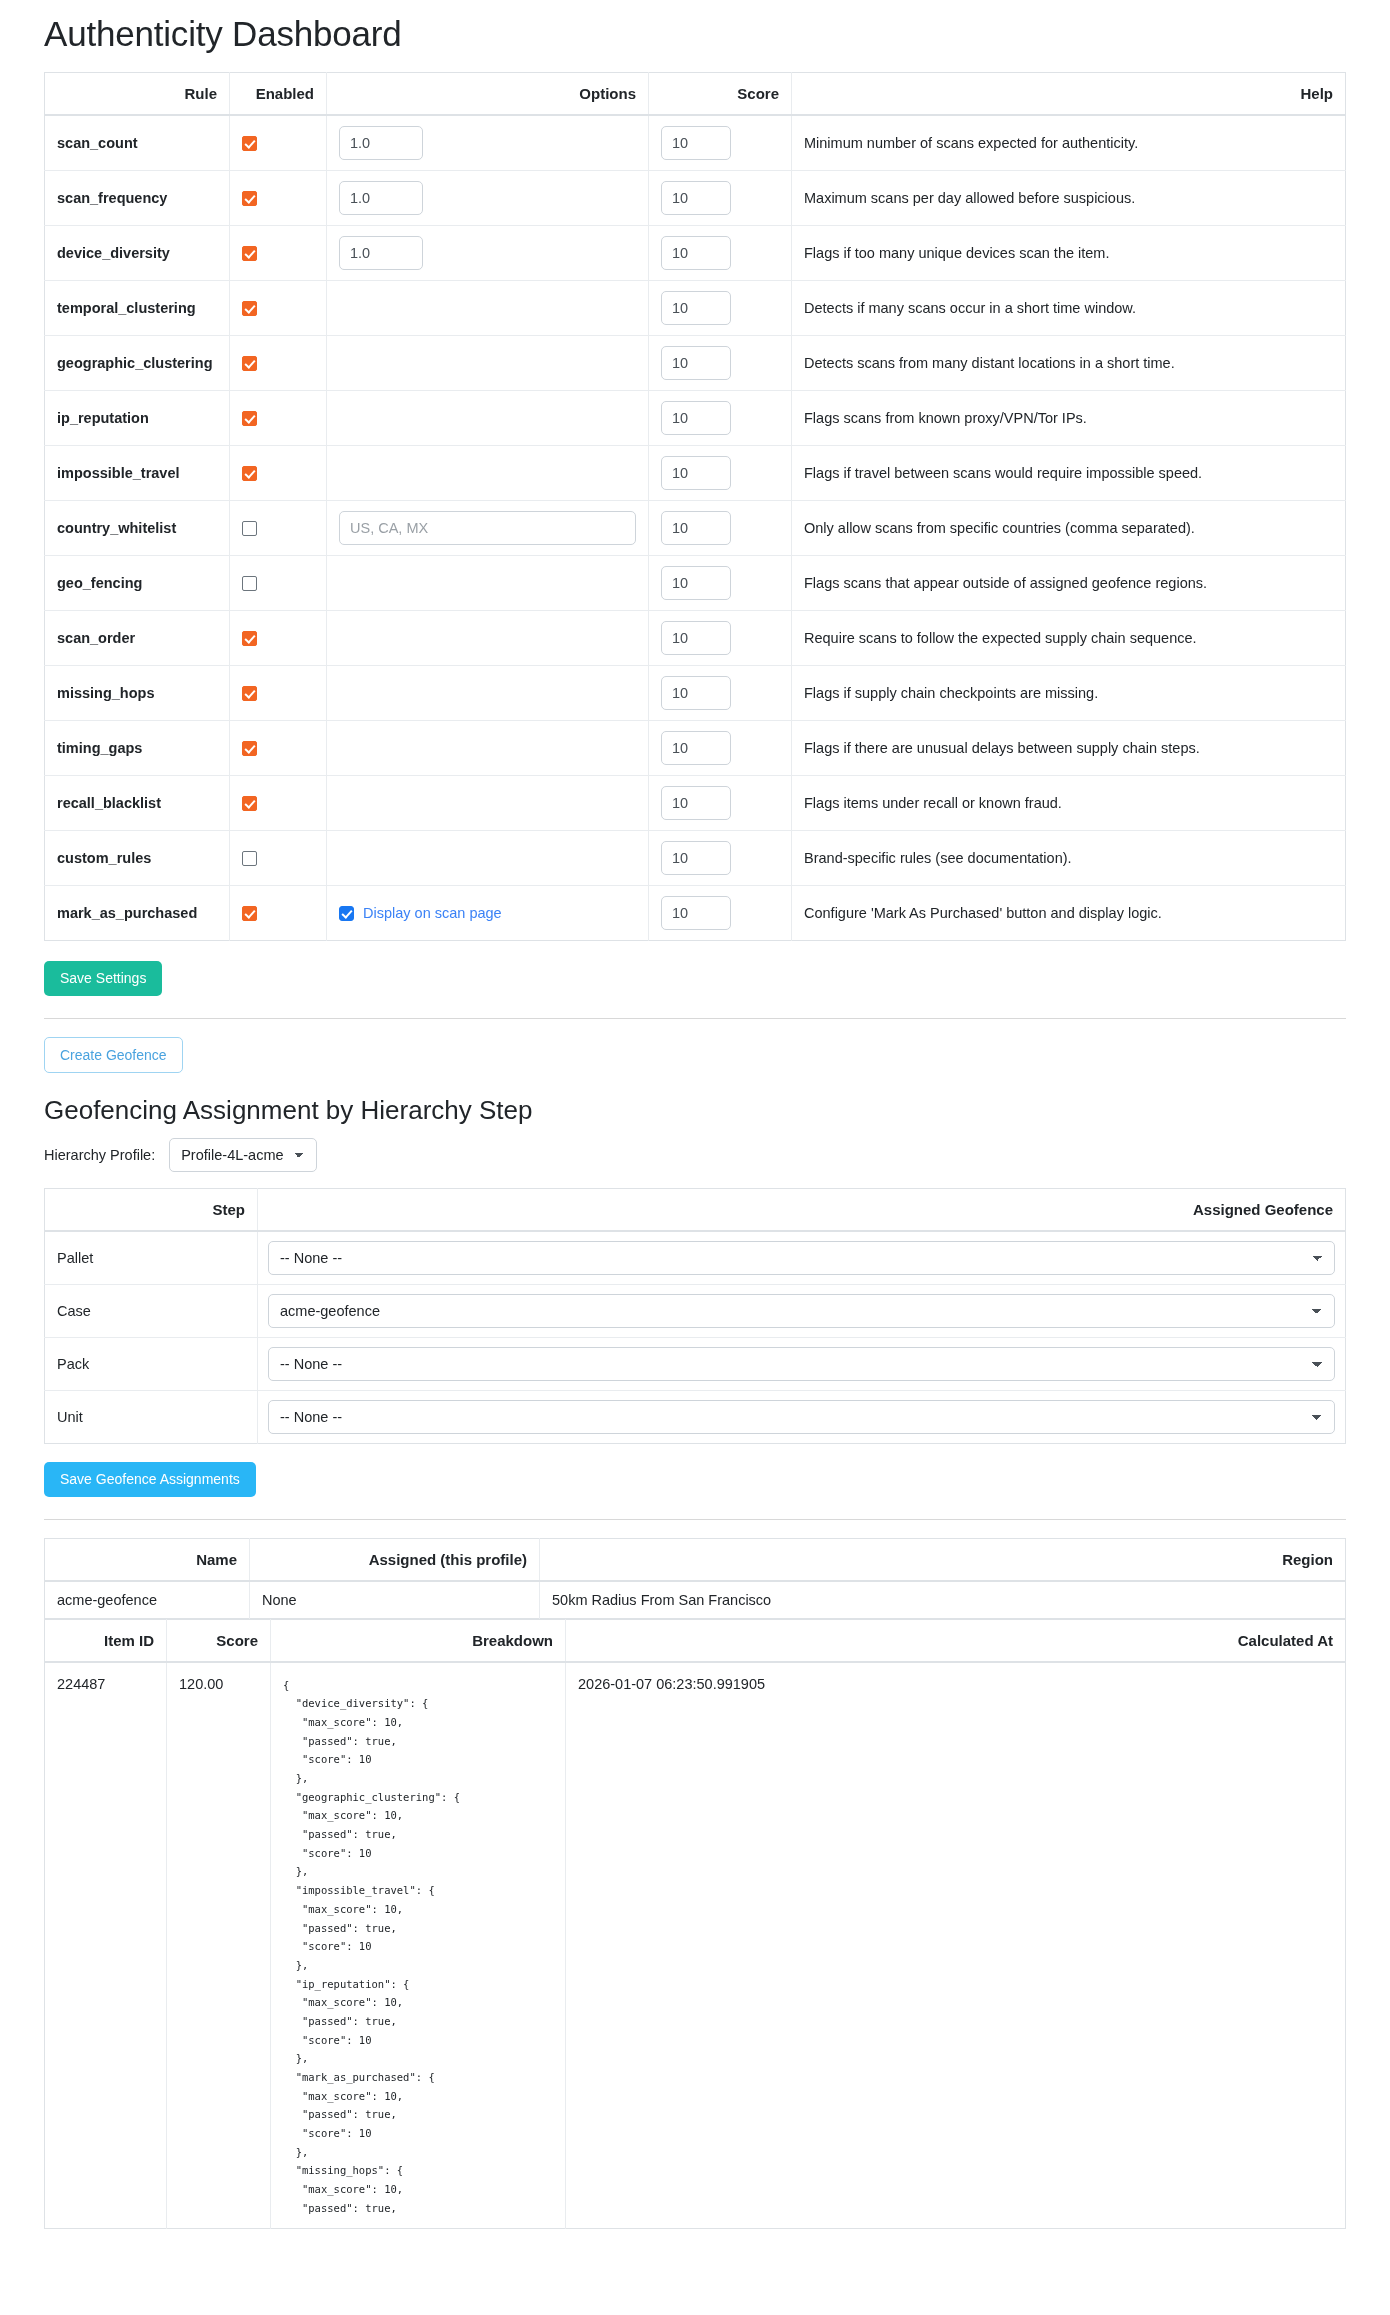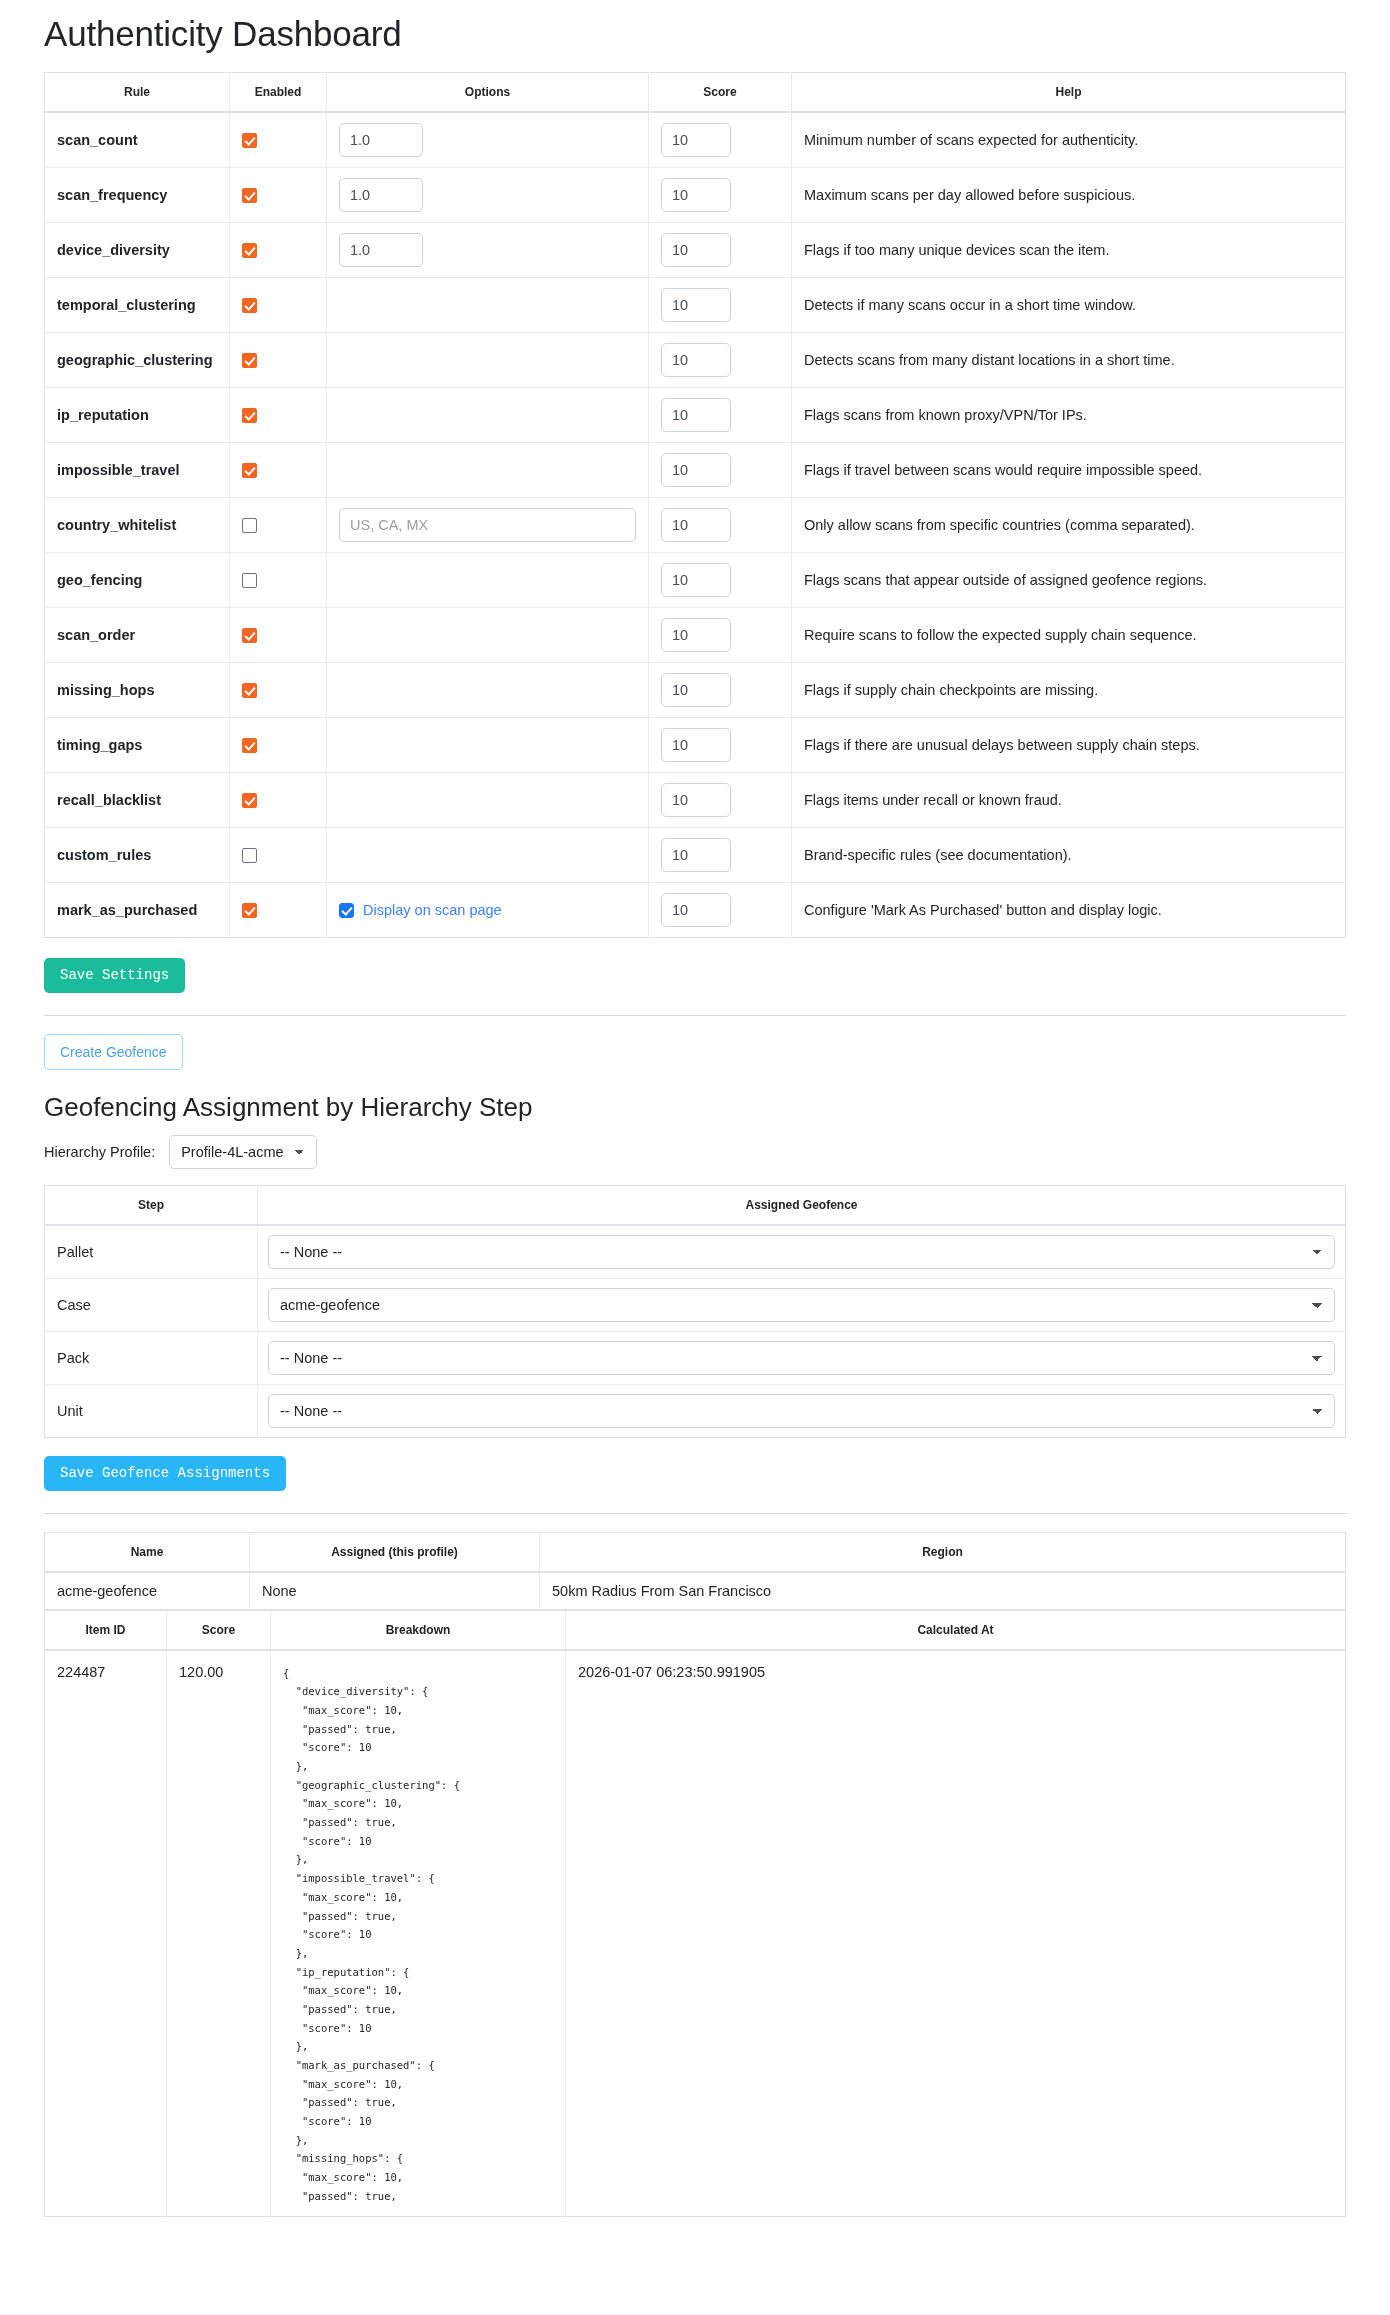--- a/index.html
+++ b/index.html
@@ -27,22 +27,22 @@
   }
   h2.section-title.tight { margin-top: 8px; }
 
   table.grid {
     width: 100%;
     border-collapse: collapse;
     border: 1px solid #dee2e6;
     background: #fff;
   }
   table.grid th {
-    text-align: center;
-    font-size: 12px;
+    text-align: right;
+    font-size: 15px;
     font-weight: bold;
     padding: 12px 12px;
     border-bottom: 2px solid #dee2e6;
     border-right: 1px solid #e9ecef;
     color: #212529;
     vertical-align: middle;
   }
   table.grid th:last-child { border-right: none; }
   table.grid td {
     padding: 10px 12px;
@@ -118,21 +118,21 @@
     margin: 22px 0 0 0;
   }
   .score-total-row .lbl { font-weight: bold; font-size: 14.5px; }
 
   .btn {
     border: none;
     border-radius: 5px;
     font-size: 14px;
     padding: 9px 16px;
     cursor: pointer;
-    font-family: Liberation Mono, monospace;
+    font-family: Liberation Sans, sans-serif;
     line-height: 1.2;
   }
   .btn-save { background: #1abc9c; color: #fff; }
   .btn-blue { background: #29b6f6; color: #fff; }
   .btn-outline {
     background: #fff;
     color: #4aa3df;
     border: 1px solid #9fd4f2;
     border-radius: 5px;
     padding: 9px 15px;

